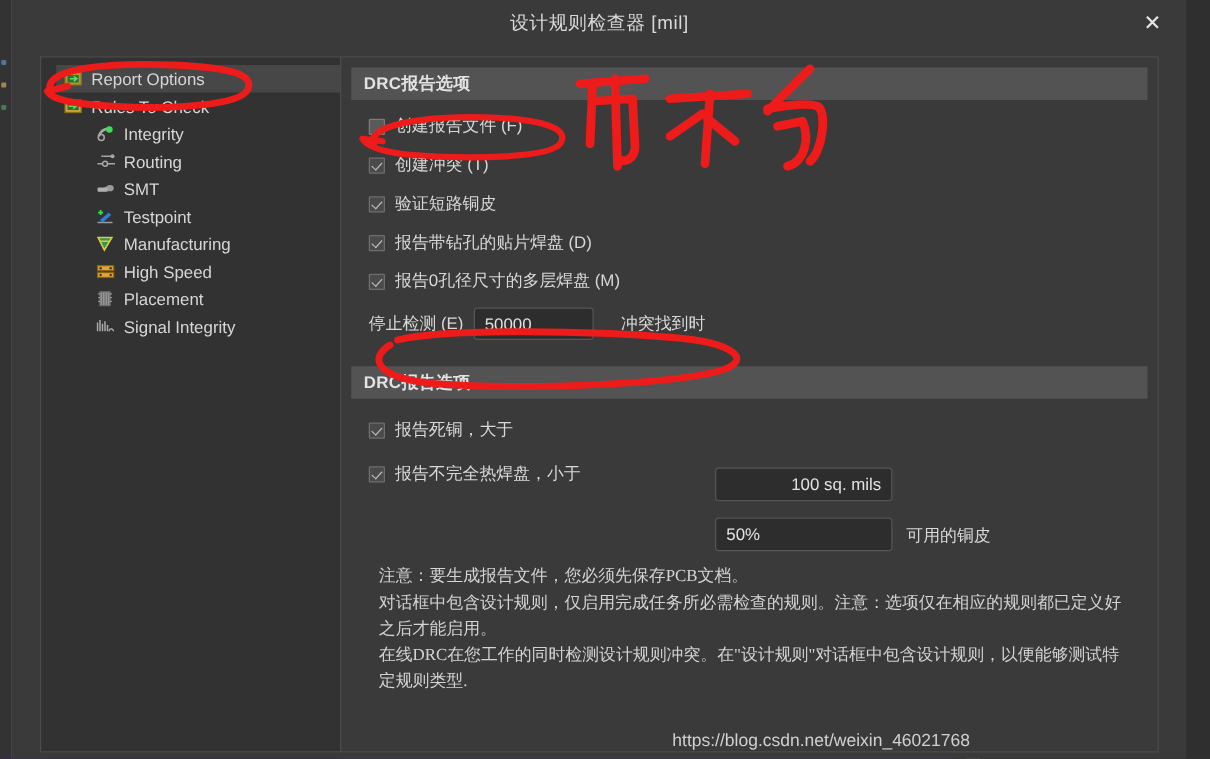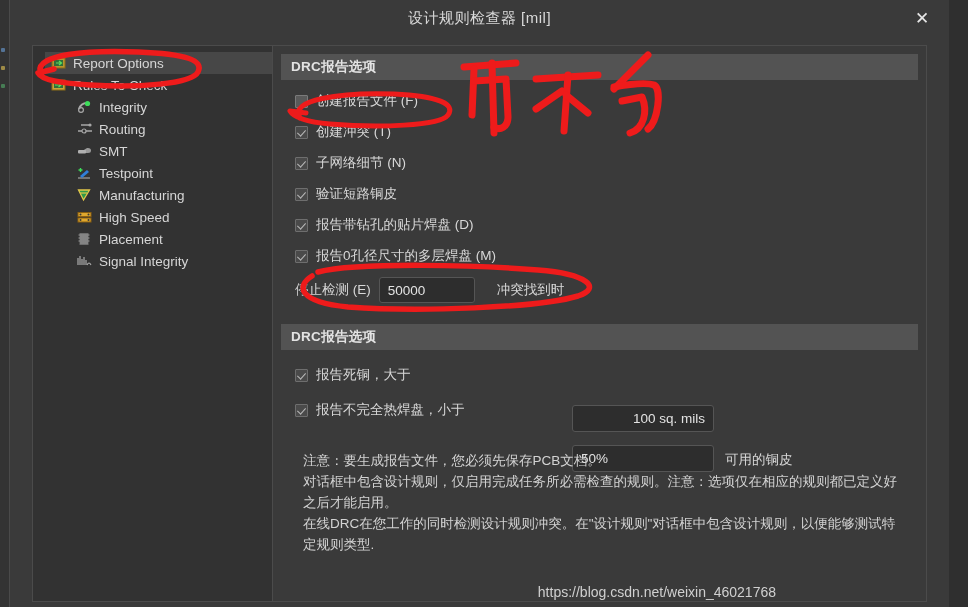--- a/index.html
+++ b/index.html
@@ -105,21 +105,21 @@
   }
   .f-dead{top:55px;text-align:right;}
   .f-thermal{top:95px;}
   .after-thermal{position:absolute;left:452px;top:101px;color:#d8d8d8;font-size:13.5px;}
 
   
   .note{
     position:absolute;left:30px;top:404px;width:600px;
     color:#d3d3d3;font-size:13.5px;line-height:21px;
   }
-  .note p{margin:0;}
+  .note p{margin:0;font-family:Liberation Serif, serif;}
 
   
   .watermark{
     position:absolute;right:8px;bottom:7px;color:#d0d0d0;font-size:14px;
     font-family:"Liberation Sans","DejaVu Sans",sans-serif;
   }
 
   
   .ann{position:absolute;pointer-events:none;}
   .ann svg{display:block;overflow:visible;}
@@ -288,24 +288,20 @@
           <div class="opt">
             <span class="cb off"></span>
             <span>创建报告文件 (F)</span>
           </div>
 
           <div class="opt">
             <span class="cb on"></span>
             <span>创建冲突 (T)</span>
           </div>
 
-          <div class="opt">
-            <span class="cb on"></span>
-            <span>子网络细节 (N)</span>
-          </div>
 
           <div class="opt">
             <span class="cb on"></span>
             <span>验证短路铜皮</span>
           </div>
 
           <div class="opt">
             <span class="cb on"></span>
             <span>报告带钻孔的贴片焊盘 (D)</span>
           </div>

